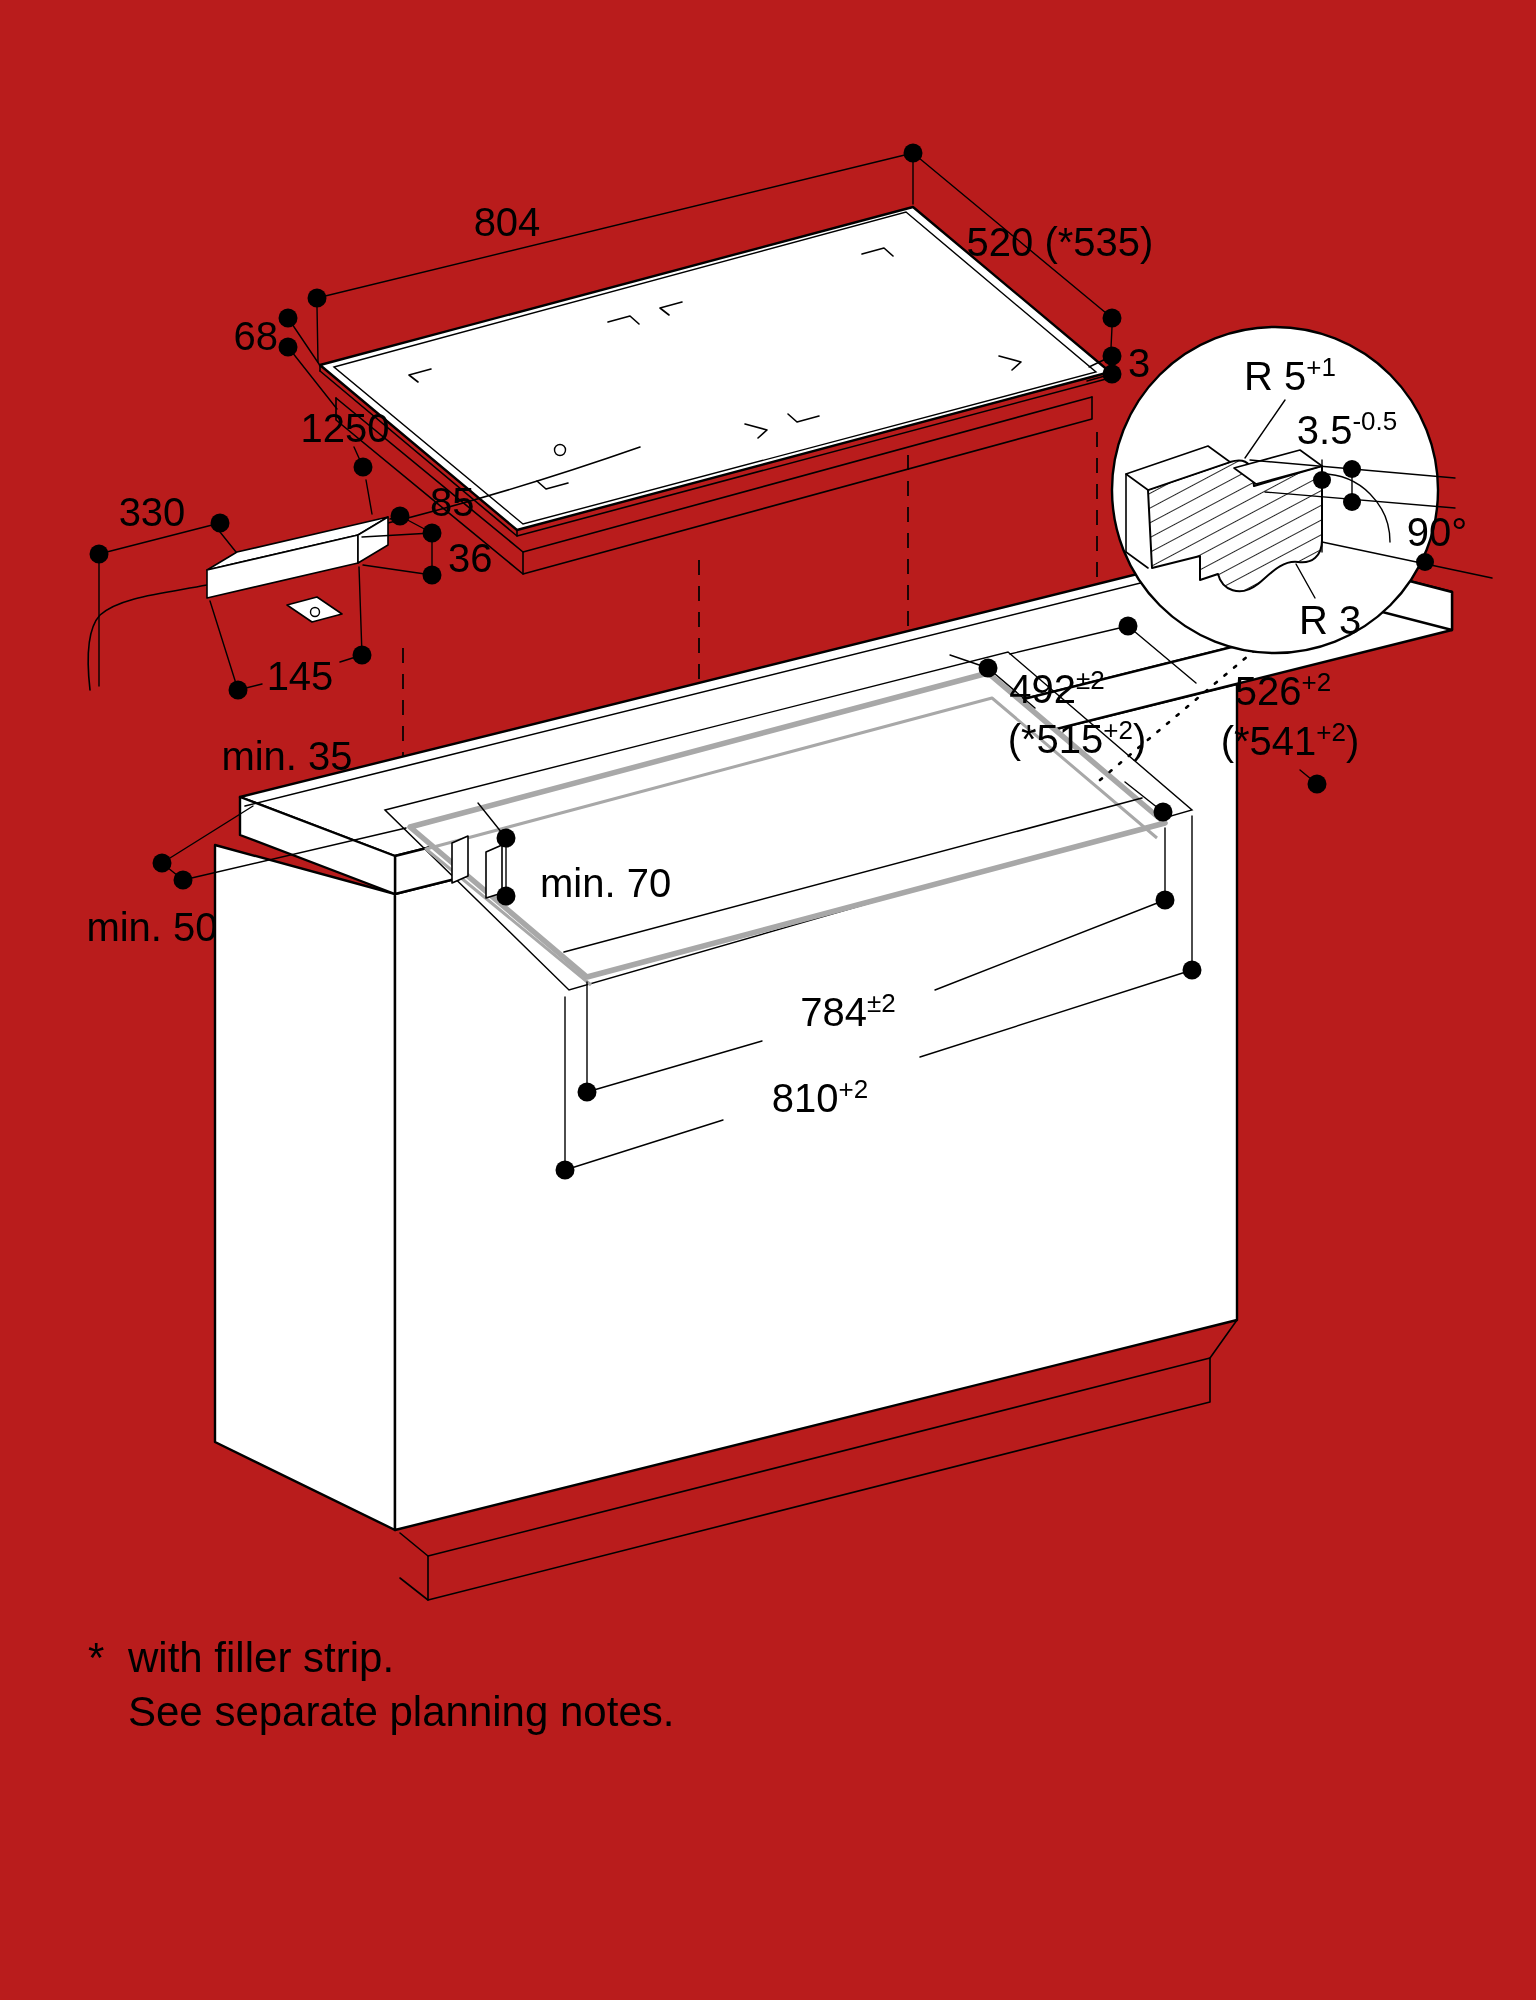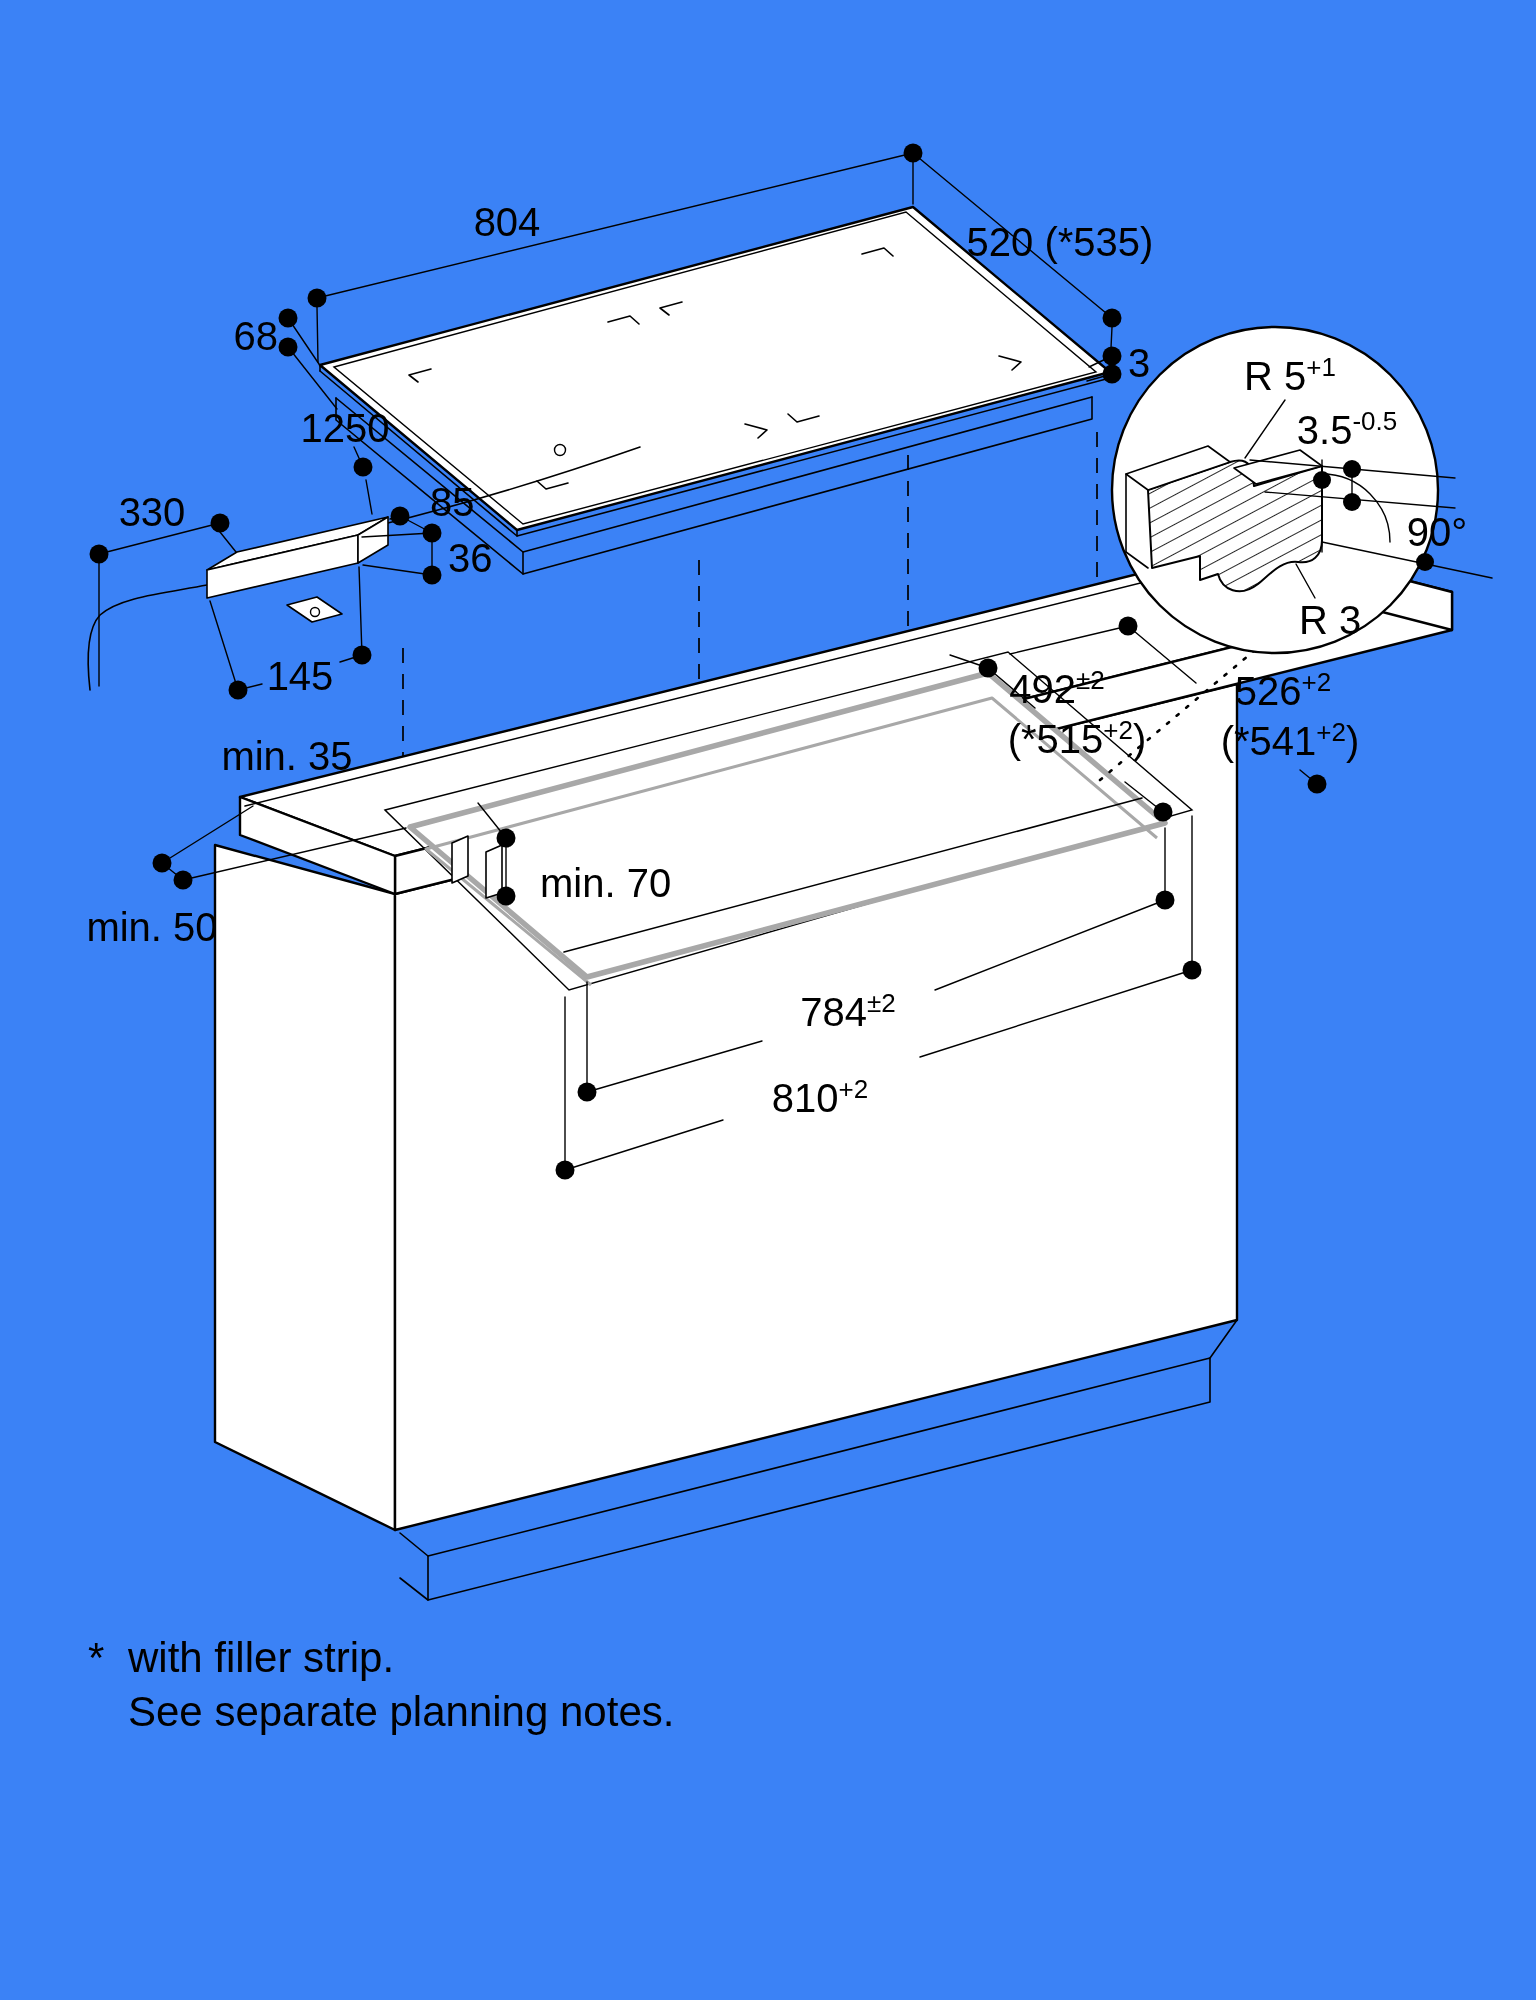--- a/index.html
+++ b/index.html
@@ -1,16 +1,16 @@
 <!DOCTYPE html>
 <html><head>
 <meta charset="utf-8">
 <style>
   html,body{margin:0;padding:0;background:#fff;}
-  .page{width:1536px;height:2000px;position:relative;background:#3b82f6;overflow:hidden;}
+  .page{width:1536px;height:2000px;position:relative;background:#b91c1c;overflow:hidden;}
   svg{display:block;}
   .ln{stroke:#000;fill:none;stroke-width:2.4;stroke-linejoin:round;stroke-linecap:round;}
   .ln2{stroke:#000;fill:none;stroke-width:1.6;stroke-linejoin:round;stroke-linecap:round;}
   .thin{stroke:#000;fill:none;stroke-width:1.4;stroke-linecap:round;}
   .dash{stroke:#000;fill:none;stroke-width:1.7;stroke-dasharray:15 11;}
   .dotted{stroke:#000;fill:none;stroke-width:2.6;stroke-dasharray:2.5 10;stroke-linecap:round;}
   .grey{stroke:#a8a8a8;fill:none;stroke-width:5.5;stroke-linejoin:round;}
   .grey2{stroke:#a8a8a8;fill:none;stroke-width:3;stroke-linejoin:round;}
   .fw{fill:#fff;}
   .dot{fill:#000;stroke:none;}

